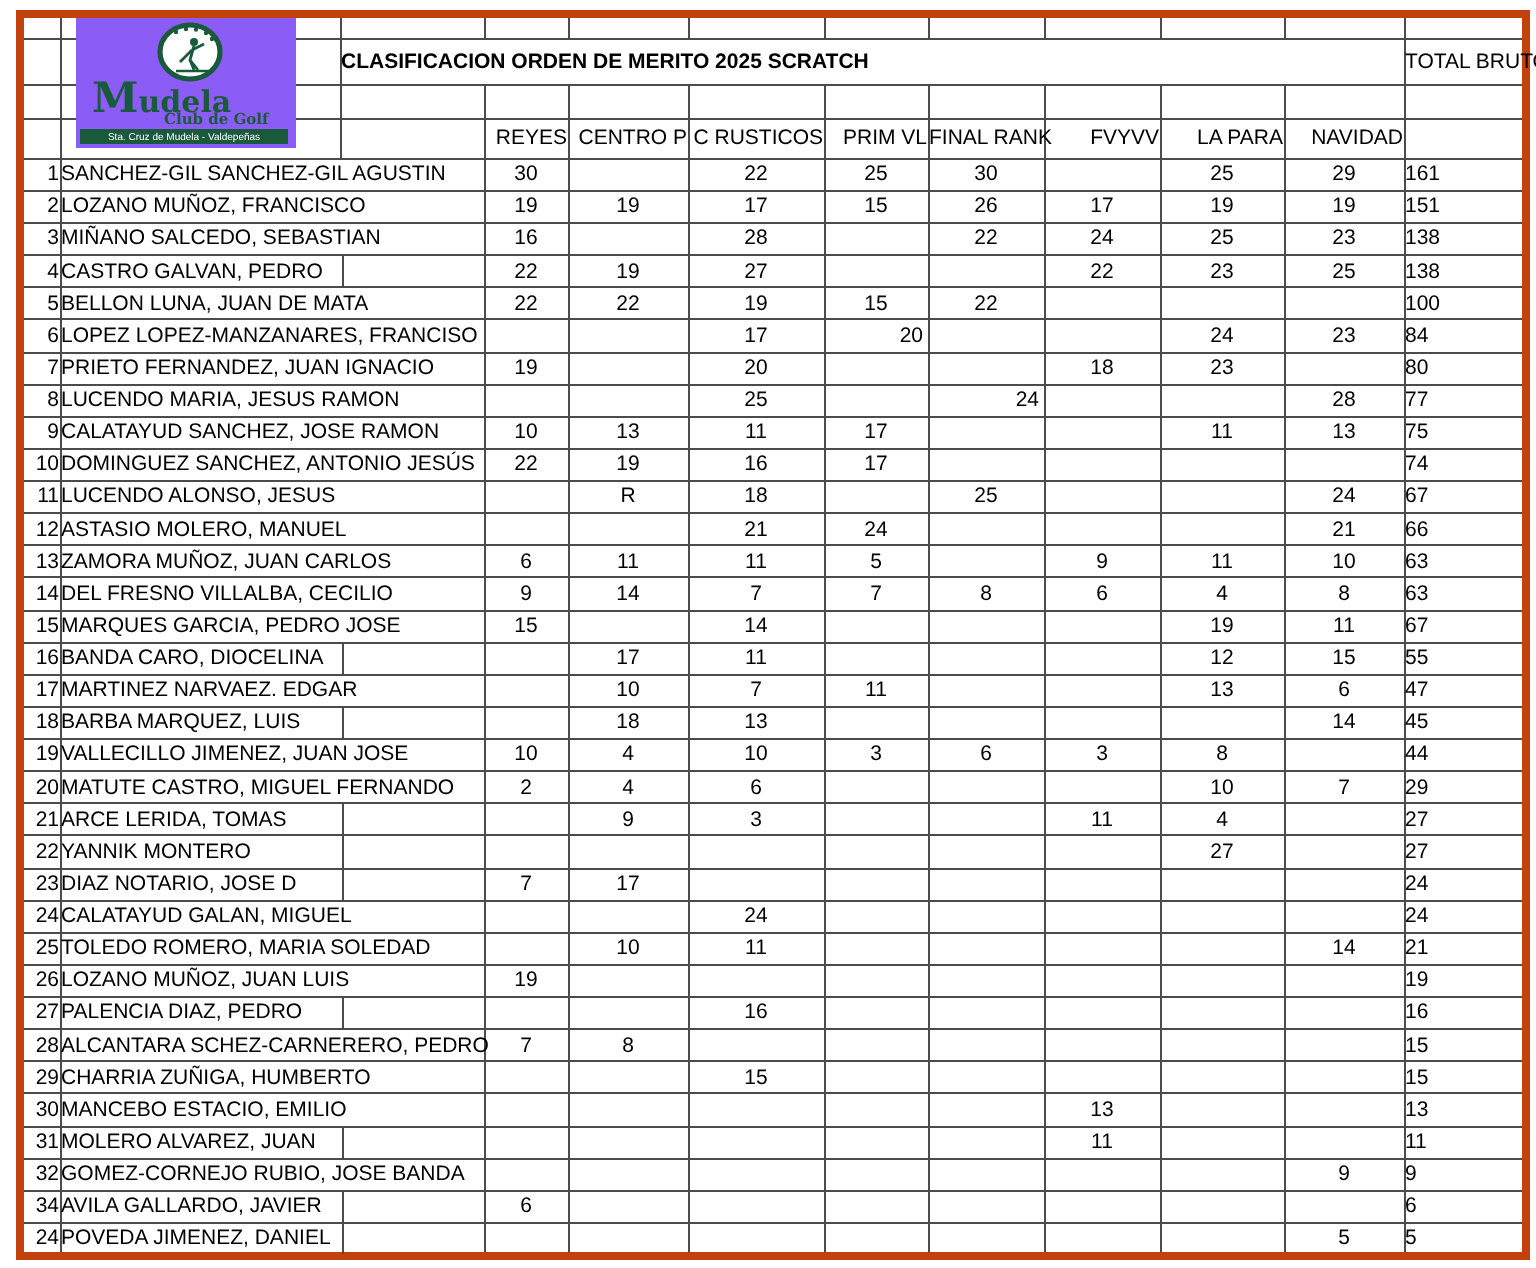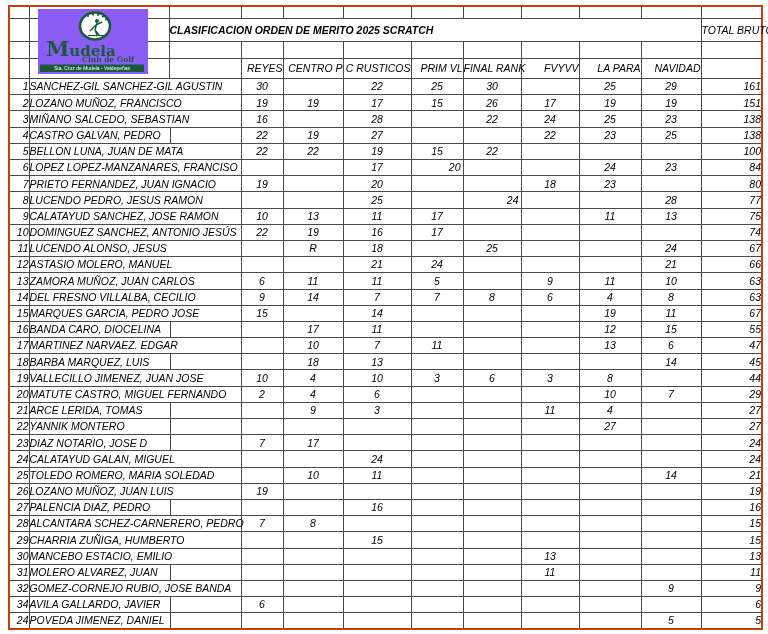--- a/index.html
+++ b/index.html
@@ -4,22 +4,21 @@
 <style>
   html,body { margin:0; padding:0; }
   body {
     width:768px; height:634px; background:#ffffff; position:relative;
     font-family:"Liberation Sans", sans-serif; color:#000;
   }
   .sheet { position:absolute; left:8px; top:5px; }
   table.grid {
     border-collapse:collapse; table-layout:fixed;
     width:753px; height:625px;
-    border:2px solid #c2410c;
-    font-style:italic;
+    border:4px solid #c2410c;
   }
   table.grid td {
     border:1px solid #4b4b4b;
     padding:0; font-size:10.5px; line-height:1;
     overflow:visible; vertical-align:middle;
   }
   tr.r-top  { height:12px; }
   tr.r-title{ height:22px; }
   tr.r-gap  { height:16px; }
   tr.r-head { height:19px; }
@@ -34,21 +33,21 @@
   td.name-cell {
     text-align:left; padding-left:3px; white-space:nowrap;
     position:relative;
   }
   td.name-cell .sep {
     position:absolute; left:140px; top:-1px; bottom:-1px; width:0;
     border-left:1px solid #4b4b4b;
   }
   td.score-cell { text-align:center; }
   td.score-cell.al-right { text-align:right; padding-right:2px; }
-  td.total-cell { text-align:right;margin-top:12px; }
+  td.total-cell { text-align:left;margin-top:12px; }
   .logo {
     position:absolute; left:30px; top:4px; width:110px; height:65px;
     background:#8b5cf6;
     text-decoration:underline;
   }
   .logo svg { display:block; }
 </style>
 </head>
 <body>
 
@@ -204,21 +203,21 @@
           <td class="score-cell">20</td>
           <td class="score-cell"></td>
           <td class="score-cell"></td>
           <td class="score-cell">18</td>
           <td class="score-cell">23</td>
           <td class="score-cell"></td>
           <td class="total-cell">80</td>
         </tr>
         <tr class="data-row">
           <td class="rank-cell">8</td>
-          <td class="name-cell" colspan="2"><span>LUCENDO PEDRO, JESUS RAMON</span></td>
+          <td class="name-cell" colspan="2"><span>LUCENDO MARIA, JESUS RAMON</span></td>
           <td class="score-cell"></td>
           <td class="score-cell"></td>
           <td class="score-cell">25</td>
           <td class="score-cell"></td>
           <td class="score-cell al-right">24</td>
           <td class="score-cell"></td>
           <td class="score-cell"></td>
           <td class="score-cell">28</td>
           <td class="total-cell">77</td>
         </tr>

